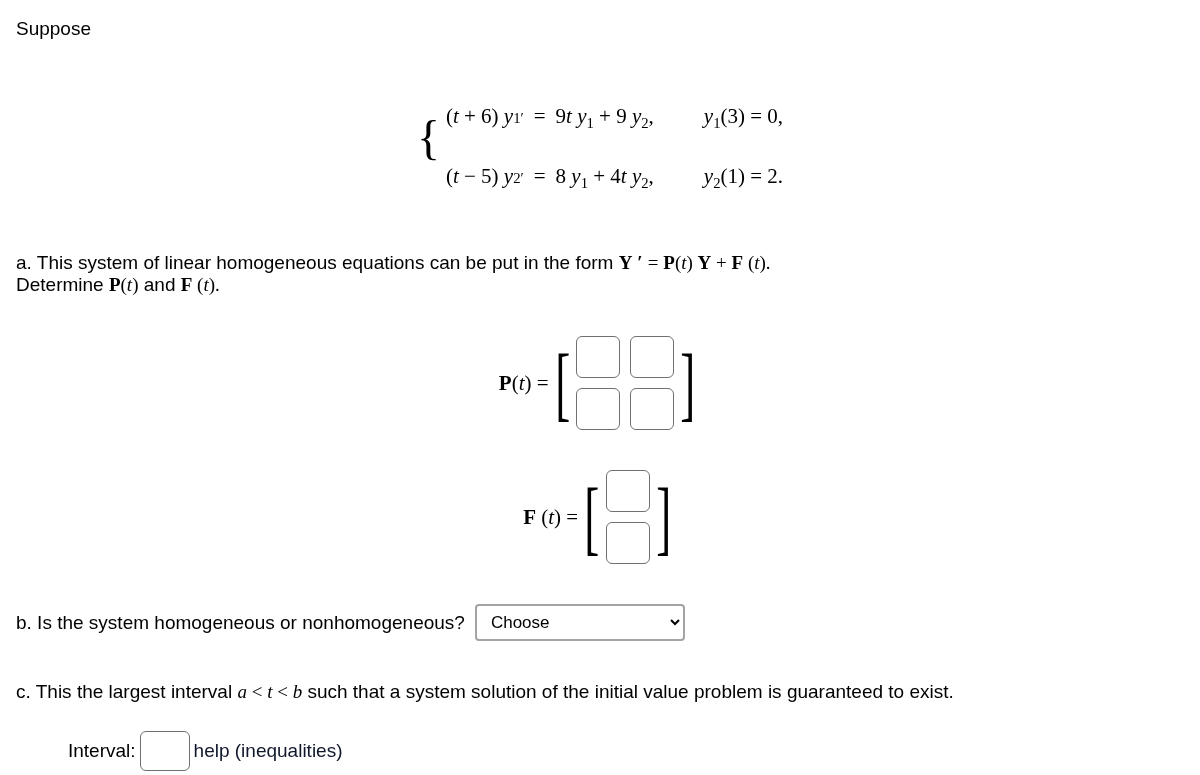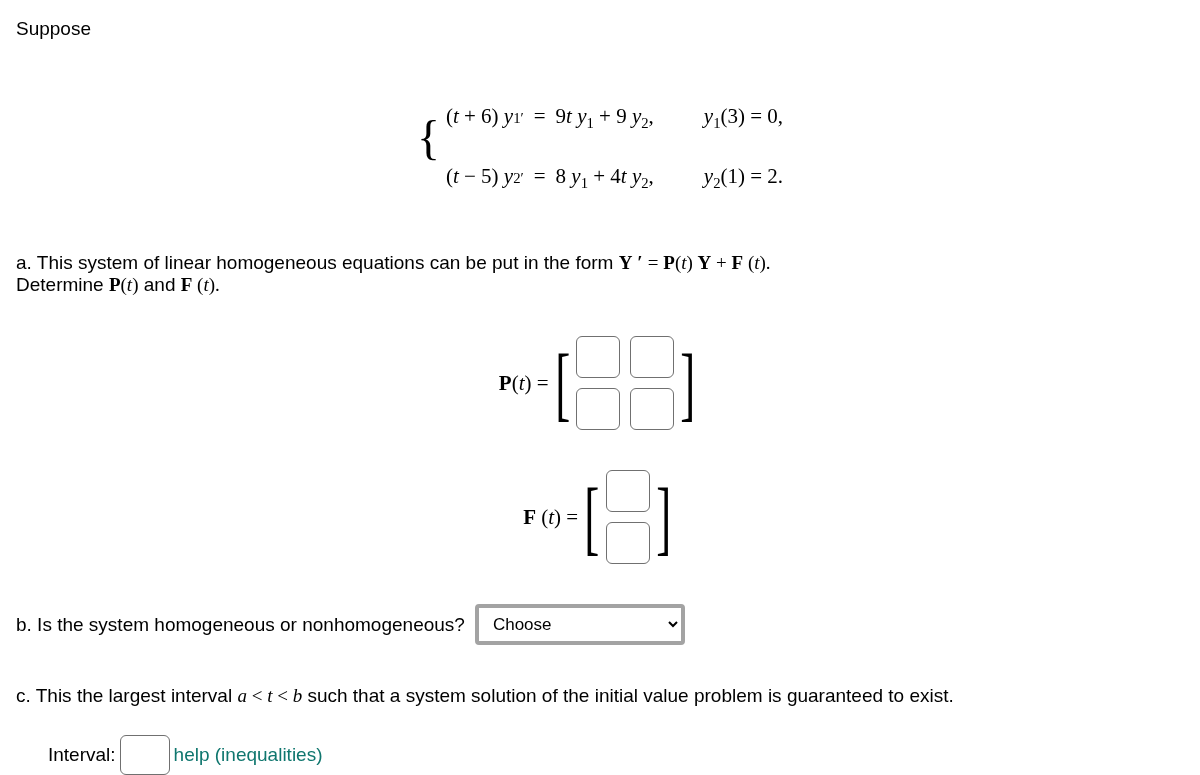--- a/index.html
+++ b/index.html
@@ -52,40 +52,39 @@
     .cells-2x1 { grid-template-columns: auto; grid-template-rows: auto auto; }
     .cell-input {
       width: 38px; height: 38px;
       border: 1.5px solid #707070;
       border-radius: 6px;
       font-size: 16px;
       text-align: center;
       font-family: Arial, sans-serif;
     }
 
-    .inline-ctrl { display: inline-flex; align-items: center; flex-wrap: wrap; }
+    .inline-ctrl { display: inline-flex; align-items: center; gap: 10px; flex-wrap: wrap; }
     select.choose {
       font-size: 17px;
       padding: 6px 10px;
-      border: 4px solid #a3a3a3;
+      border: 2px solid #a3a3a3;
       border-radius: 4px;
       font-family: Arial, sans-serif;
       background: #fff;
       min-width: 210px;
-      margin-left: 10px;
     }
     .interval-input {
       width: 44px; height: 36px;
       border: 1.5px solid #707070;
       border-radius: 6px;
       font-size: 16px;
       text-align: center;
     }
-    a.help { color: #0f766e; text-decoration: none; }
-    .interval-row { margin-left: 32px; margin-top: 28px; display: flex; align-items: center; gap: 4px; }
+    a.help { color: #0f172a; text-decoration: none; }
+    .interval-row { margin-left: 52px; margin-top: 28px; display: flex; align-items: center; gap: 4px; }
   </style>
 </head>
 <body>
 
 
 
 <div class="suppose">Suppose</div>
 
 <div class="system-block">
   <div class="brace-row">

